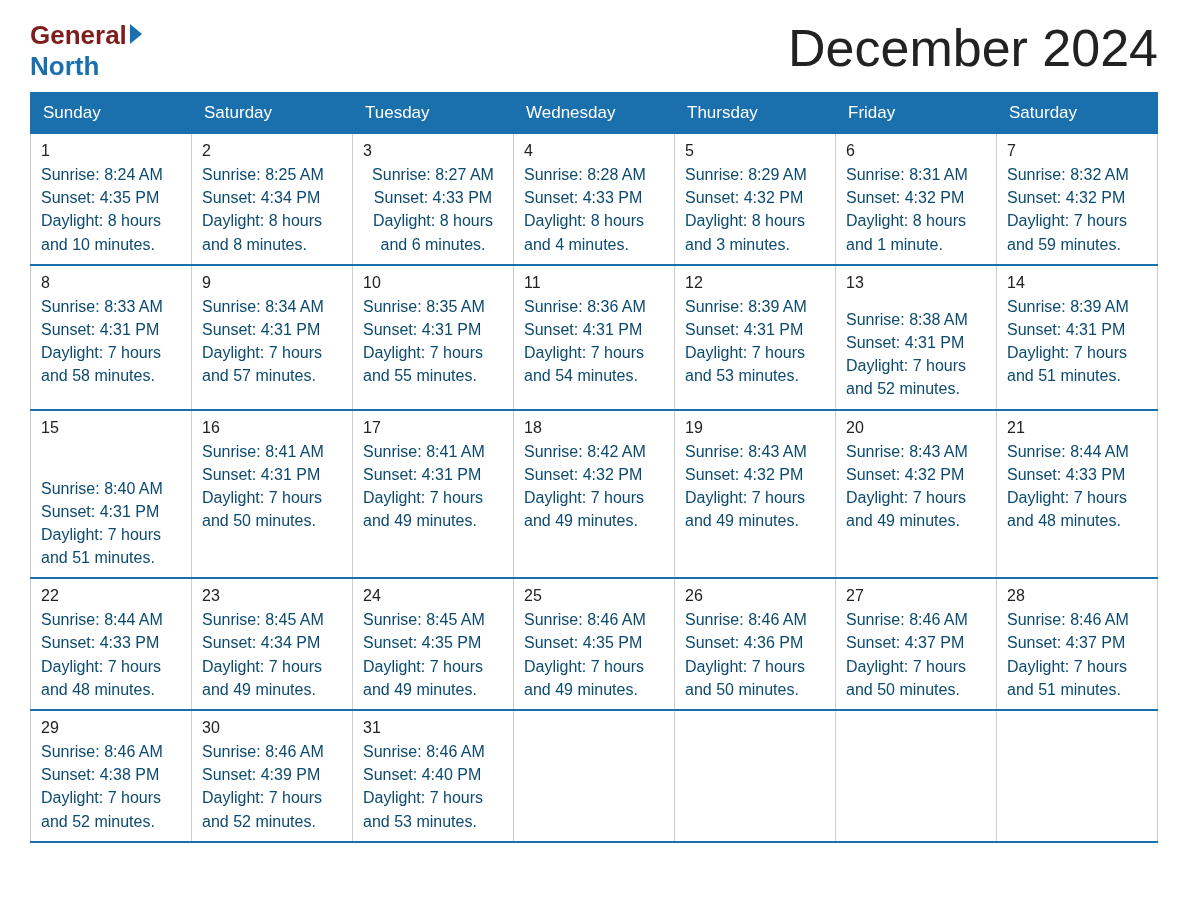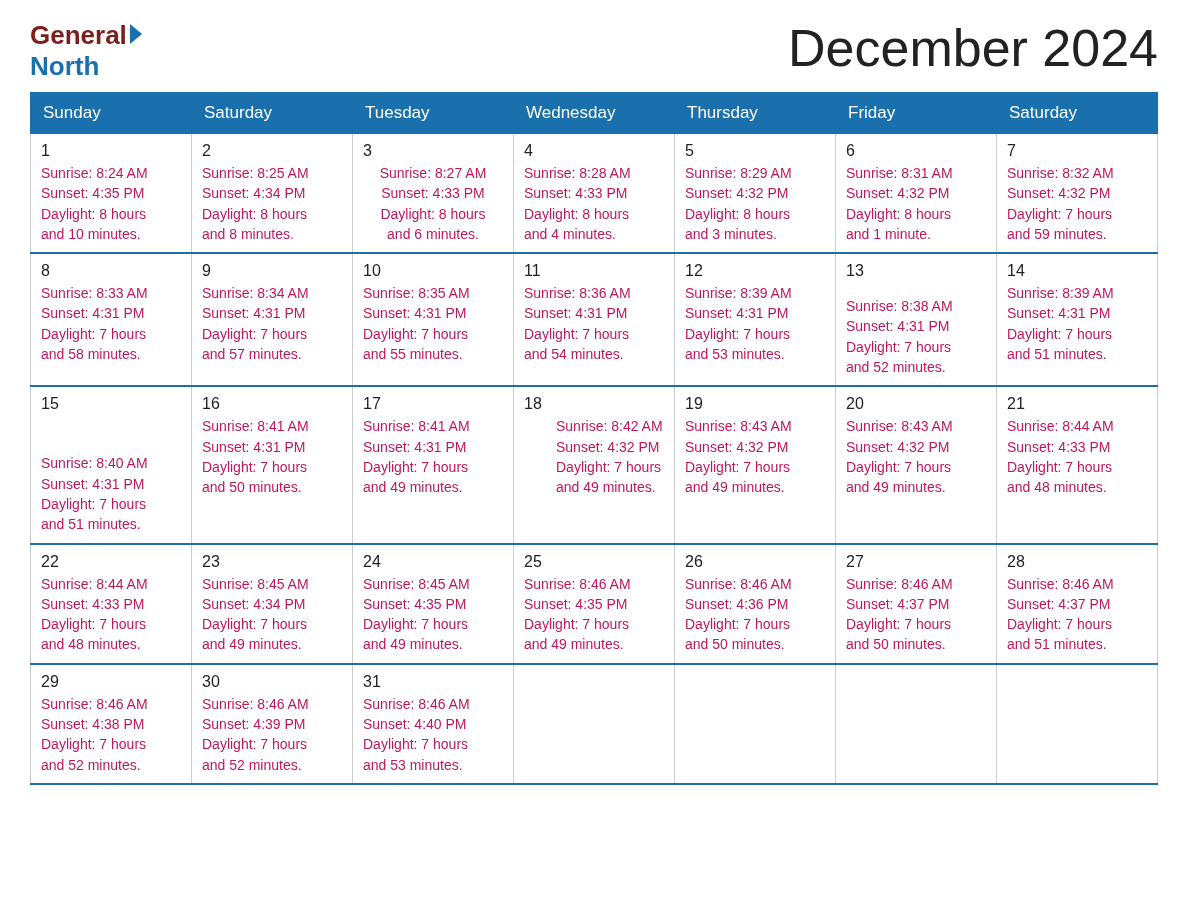--- a/index.html
+++ b/index.html
@@ -86,22 +86,22 @@
       border-bottom: 2px solid #1a6fad;
     }
     .day-number {
       font-size: 16px;
       font-weight: normal;
       color: #222;
       display: block;
       margin-bottom: 3px;
     }
     .day-info {
-      font-size: 14px;
-      color: #be185d;
+      font-size: 16px;
+      color: #0c4a6e;
       line-height: 1.45;
     }
     tbody td:empty {
       background: #fff;
     }
   </style>
 </head>
 <body>
 
 <div class="header-section">
@@ -249,21 +249,21 @@
         </td>
         <td>
           <span class="day-number">17</span>
           <div class="day-info" style="white-space: pre-line;">Sunrise: 8:41 AM
 Sunset: 4:31 PM
 Daylight: 7 hours
 and 49 minutes.</div>
         </td>
         <td>
           <span class="day-number">18</span>
-          <div class="day-info" style="white-space: pre-line; margin-left: 32px;">Sunrise: 8:42 AM
+          <div class="day-info" style="white-space: pre-line;">Sunrise: 8:42 AM
 Sunset: 4:32 PM
 Daylight: 7 hours
 and 49 minutes.</div>
         </td>
         <td>
           <span class="day-number">19</span>
           <div class="day-info" style="white-space: pre-line;">Sunrise: 8:43 AM
 Sunset: 4:32 PM
 Daylight: 7 hours
 and 49 minutes.</div>

